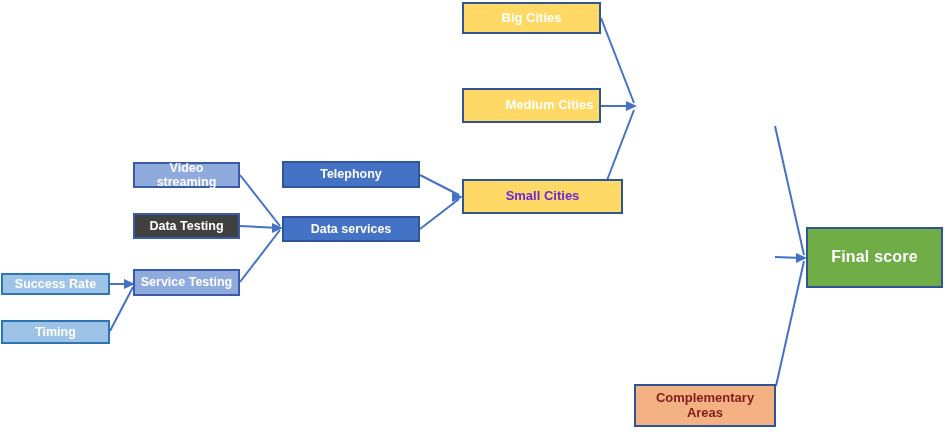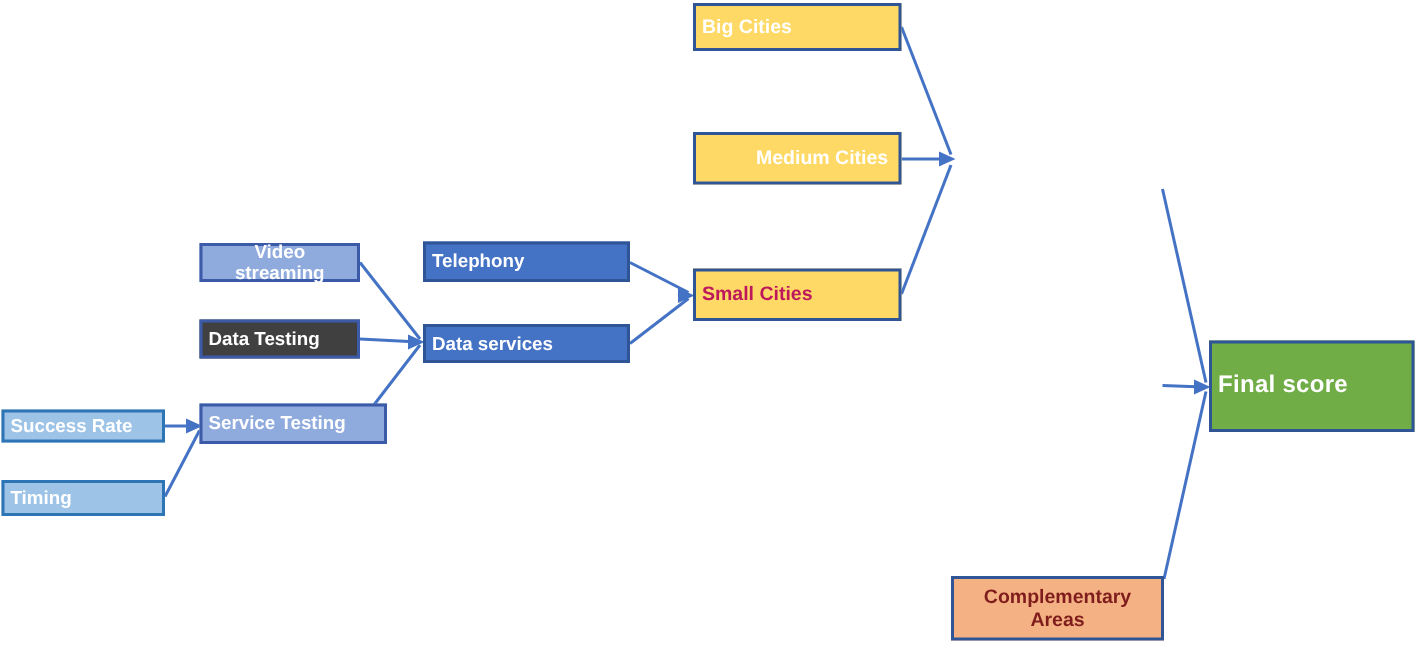--- a/index.html
+++ b/index.html
@@ -21,20 +21,21 @@
     pointer-events: none;
   }
   .edges line { stroke: var(--connector, #4472C4); stroke-width: 2; }
   .edges path { fill: var(--connector, #4472C4); stroke: none; }
   .node {
     position: absolute;
     box-sizing: border-box;
     border: 2px solid #2F5597;
     display: flex;
     align-items: center;
+    justify-content: center;
     text-align: center;
     color: #fff;
     font-weight: 700;
     font-size: 12.5px;
     line-height: 1.15;
     padding: 1px 4px;
   }
   .node.lg { font-size: 13px; }
   .node.final { font-size: 16px; letter-spacing: 0.2px; }
 </style>
@@ -76,38 +77,38 @@
   <div class="node" style="left: 1px; top: 320px; width: 109px; height: 24px; background: rgb(157, 195, 230); border-color: rgb(46, 117, 182); color: rgb(255, 255, 255);">
       <span>Timing</span>
     </div>
 
   <div class="node" style="left: 133px; top: 162px; width: 107px; height: 26px; background: rgb(143, 170, 220); border-color: rgb(59, 91, 169); color: rgb(255, 255, 255);">
       <span>Video streaming</span>
     </div>
   <div class="node" style="left: 133px; top: 213px; width: 107px; height: 26px; background: #404040; border-color: rgb(59, 91, 169); color: rgb(255, 255, 255);">
       <span>Data Testing</span>
     </div>
-  <div class="node" style="left: 133px; top: 269px; width: 125px; height: 27px; background: rgb(143, 170, 220); border-color: rgb(59, 91, 169); color: rgb(255, 255, 255);">
+  <div class="node" style="left: 133px; top: 269px; width: 107px; height: 27px; background: rgb(143, 170, 220); border-color: rgb(59, 91, 169); color: rgb(255, 255, 255);">
       <span>Service Testing</span>
     </div>
 
   <div class="node" style="left: 282px; top: 216px; width: 138px; height: 26px; background: rgb(68, 114, 196); border-color: rgb(47, 85, 151); color: rgb(255, 255, 255);">
       <span>Data services</span>
     </div>
   <div class="node" style="left: 282px; top: 161px; width: 138px; height: 27px; background: rgb(68, 114, 196); border-color: rgb(47, 85, 151); color: rgb(255, 255, 255);">
       <span>Telephony</span>
     </div>
 
   <div class="node lg" style="left: 462px; top: 2px; width: 139px; height: 32px; background: rgb(255, 217, 102); border-color: rgb(47, 85, 151); color: rgb(255, 255, 255);">
       <span>Big Cities</span>
     </div>
   <div class="node lg" style="left: 462px; top: 88px; width: 139px; height: 35px; background: rgb(255, 217, 102); border-color: rgb(47, 85, 151); color: rgb(255, 255, 255); padding-left: 40px;">
       <span>Medium Cities</span>
     </div>
-  <div class="node lg" style="left: 462px; top: 179px; width: 139px; height: 35px; background: rgb(255, 217, 102); border-color: rgb(47, 85, 151); color: #be185d;">
+  <div class="node lg" style="left: 462px; top: 179px; width: 161px; height: 35px; background: rgb(255, 217, 102); border-color: rgb(47, 85, 151); color: #6d28d9;">
       <span>Small Cities</span>
     </div>
 
   <div class="node lg" style="left: 634px; top: 384px; width: 142px; height: 43px; background: rgb(244, 177, 131); border-color: rgb(47, 85, 151); color: #7f1d1d;">
       <span>Complementary Areas</span>
     </div>
 
   <div class="node final" style="left: 806px; top: 227px; width: 137px; height: 61px; background: rgb(112, 173, 71); border-color: rgb(47, 85, 151); color: rgb(255, 255, 255);">
       <span>Final score</span>
     </div>

